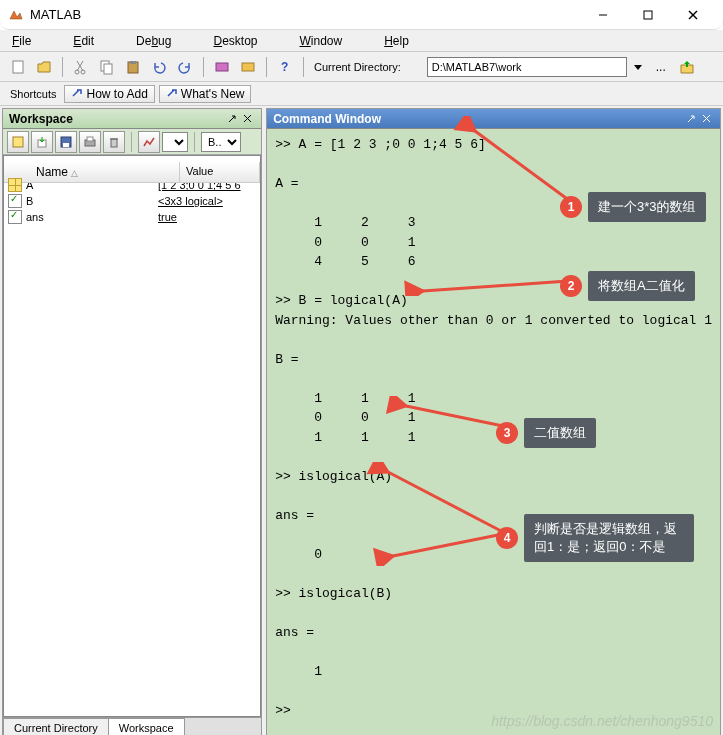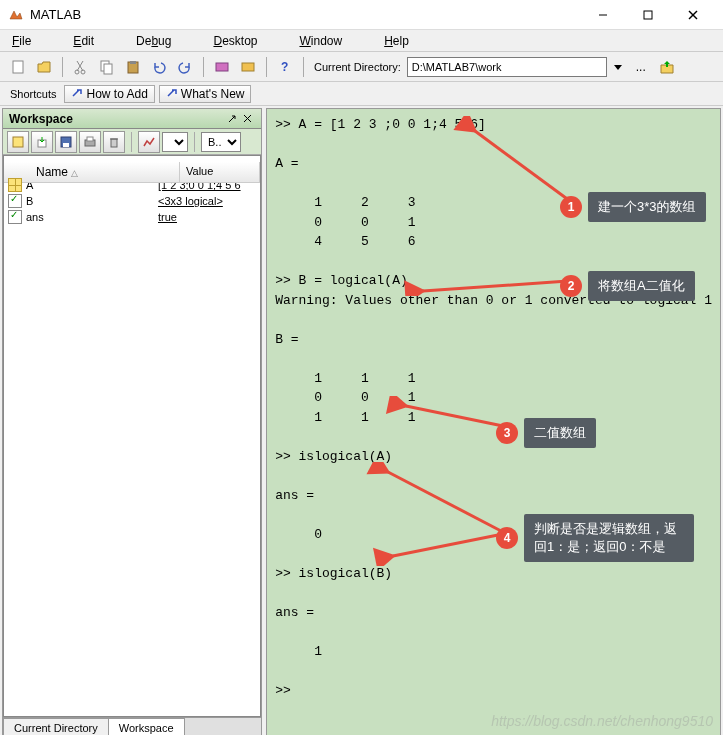--- a/index.html
+++ b/index.html
@@ -1,29 +1,29 @@
 <!DOCTYPE html>
 <html><head>
 <meta charset="utf-8">
 <style>
 * { box-sizing: border-box; margin: 0; padding: 0; font-family: "Segoe UI", Tahoma, sans-serif; font-size: 12px; }
 body { background: #fff; width: 723px; height: 735px; position: relative; overflow: hidden; }
-.titlebar { height: 30px; background: #fff; border-bottom: 1px solid #ddd; display: flex; align-items: center; padding: 0 8px; }
+.titlebar { height: 30px; background: #fff; border-bottom: 1px solid #ddd; display: flex; align-items: center; padding: 0 8px; border-radius: 9px; }
 .titlebar .logo { width: 16px; height: 16px; margin-right: 6px; }
 .titlebar .title { flex: 1; font-size: 13px; }
 .win-controls { display: flex; gap: 0; }
 .win-btn { width: 45px; height: 30px; display: flex; align-items: center; justify-content: center; cursor: pointer; }
 .menubar { height: 22px; background: #f0f0f0; display: flex; align-items: center; padding: 0 4px; border-bottom: 1px solid #ccc; gap: 26px; }
 .menu-item { padding: 2px 8px; cursor: pointer; font-size: 12px; }
 .menu-item u { text-decoration: underline; }
 .toolbar1 { height: 30px; background: #f0f0f0; border-bottom: 1px solid #ccc; display: flex; align-items: center; padding: 0 6px; gap: 2px; }
 .tool-btn { width: 24px; height: 24px; display: flex; align-items: center; justify-content: center; cursor: pointer; border: 1px solid transparent; }
 .tool-sep { width: 1px; height: 20px; background: #aaa; margin: 0 4px; }
 .curdir-label { font-size: 11px; padding: 0 4px; }
-.curdir-input { flex: 1; max-width: 200px; height: 20px; border: 1px solid #7a7a7a; background: #fff; padding: 0 4px; font-size: 11px; }
+.curdir-input { flex: 1; max-width: 200px; height: 20px; border: 1px solid #7a7a7a; background: #fff; padding: 0 4px; font-size: 11px; margin-left: 20px; }
 .toolbar2 { height: 24px; background: #f0f0f0; border-bottom: 1px solid #ccc; display: flex; align-items: center; padding: 0 6px; gap: 4px; }
 .shortcut-btn { height: 18px; border: 1px solid #aaa; background: linear-gradient(#fff,#e8e8e8); padding: 0 6px; display: flex; align-items: center; gap: 3px; cursor: pointer; font-size: 11px; }
 .main-area { display: flex; height: 636px; background: #f0f0f0; position: relative; }
 .workspace-panel { width: 262px; display: flex; flex-direction: column; border: 1px solid #999; margin: 2px; background: #c8e0c0; }
 .panel-header { height: 20px; background: linear-gradient(#d8e8d0,#b8d8b0); border-bottom: 1px solid #888; display: flex; align-items: center; padding: 0 6px; font-weight: bold; font-size: 11px; }
 .panel-header .spacer { flex: 1; }
 .panel-header .pbtn { width: 14px; height: 14px; cursor: pointer; display: flex; align-items: center; justify-content: center; margin-left: 2px; }
 .ws-toolbar { height: 26px; background: #d8e8d0; border-bottom: 1px solid #aaa; display: flex; align-items: center; padding: 0 4px; gap: 2px; }
 .ws-tool-btn { width: 22px; height: 22px; border: 1px solid #999; background: linear-gradient(#fff,#e0e0e0); cursor: pointer; display: flex; align-items: center; justify-content: center; }
 .ws-select { height: 20px; border: 1px solid #888; background: #fff; font-size: 11px; padding: 0 2px; }
@@ -262,20 +262,35 @@
           </div>
         </div>
     </div>
     <div class="ws-tabs">
       <div class="ws-tab">Current Directory</div>
       <div class="ws-tab active">Workspace</div>
     </div>
   </div>
 
   <div class="command-panel">
+    <div class="panel-header" style="background:linear-gradient(#6898d8,#487abc);color:#fff">
+      <span>Command Window</span>
+      <span class="spacer"></span>
+      <span class="pbtn">
+          <svg width="10" height="10">
+            <path d="M2 8 L8 2 M5 2 L8 2 L8 5" stroke="#fff" fill="none"></path>
+          </svg>
+        </span>
+      <span class="pbtn">
+          <svg width="10" height="10">
+            <line x1="1" y1="1" x2="8" y2="8" stroke="#fff"></line>
+            <line x1="8" y1="1" x2="1" y2="8" stroke="#fff"></line>
+          </svg>
+        </span>
+    </div>
     <div class="cmd-content" id="cmd-content">&gt;&gt; A = [1 2 3 ;0 0 1;4 5 6]
 
 A =
 
      1     2     3
      0     0     1
      4     5     6
 
 &gt;&gt; B = logical(A)
 Warning: Values other than 0 or 1 converted to logical 1

